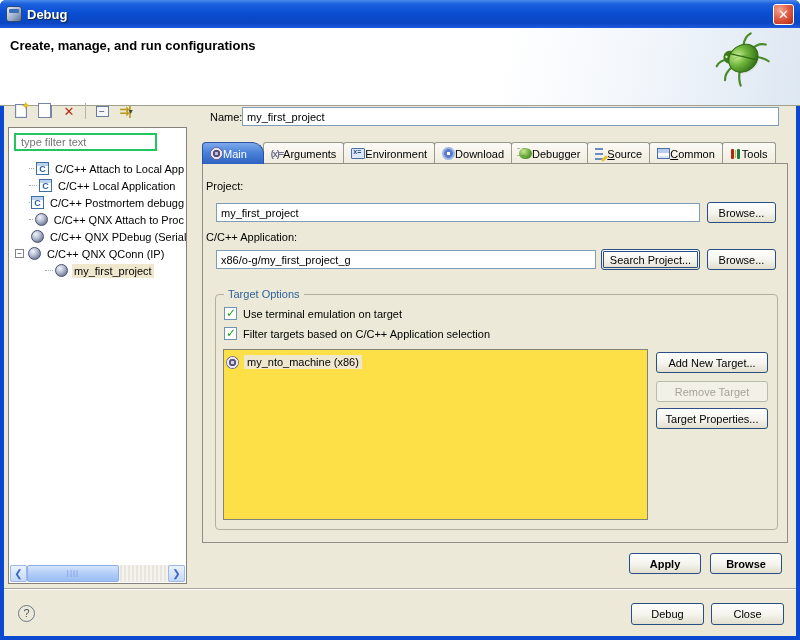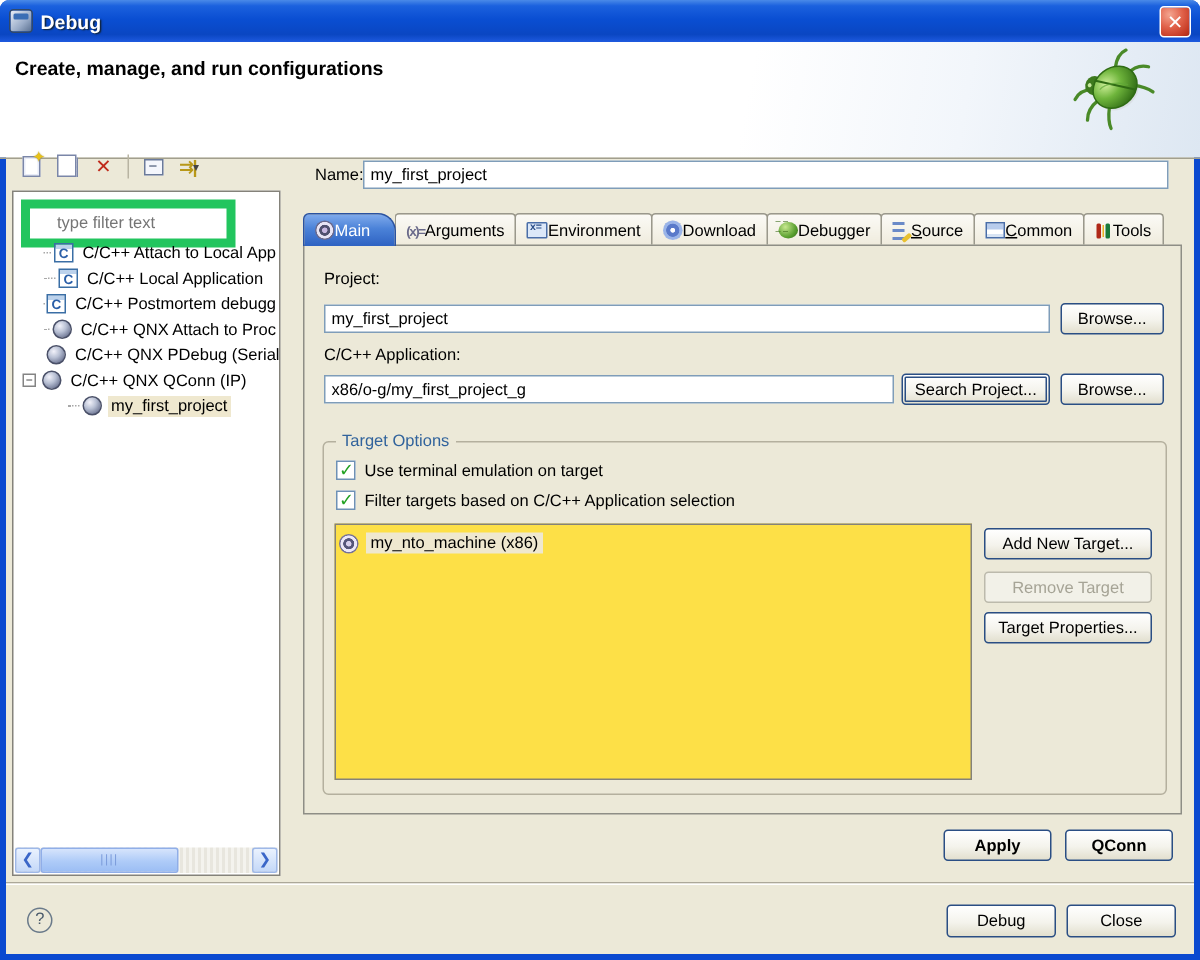--- a/index.html
+++ b/index.html
@@ -38,22 +38,22 @@
   .icon-copy::before { content:""; position:absolute; left:-4px; top:-3px; width:11px; height:13px;
     background:#fff; border:1px solid #7A86A8; }
   .icon-x { color:#C02A1A; font-weight:bold; font-size:13px; }
   .tb-sep { width:1px; height:16px; background:#B8B4A2; margin:0 2px; }
   .icon-collapse { width:13px; height:11px; border:1px solid #6A7A9A; background:#F4F6FC; color:#3A4A6A;
     font-size:10px; line-height:9px; text-align:center; }
   .icon-filter { color:#B89818; font-size:12px; font-weight:bold; letter-spacing:-1px; }
   .tb-caret { color:#444; font-size:8px; margin-left:-2px; }
   .tree-box { position:absolute; left:0; top:30px; width:179px; height:457px; background:#fff;
     border:1px solid #84827A; overflow:hidden; }
-  .filter-input { position:absolute; left:5px; top:5px; width:143px; height:32px;
-    border:6px solid #22c55e; font-size:11px; padding:1px 18px; font-family:inherit; color:#444; }
+  .filter-input { position:absolute; left:5px; top:5px; width:143px; height:18px;
+    border:2px solid #22c55e; font-size:11px; padding:1px 5px; font-family:inherit; color:#444; }
   .tree { position:absolute; left:0; top:32px; width:100%; }
   .tree-row { height:17px; display:flex; align-items:center; white-space:nowrap; cursor:pointer; }
   .tree-row .conn { width:8px; height:1px; border-top:1px dotted #A8A8A8; margin-right:2px; }
   .tree-row.root { padding-left:20px; }
   .tree-row.expanded-root { padding-left:6px; }
   .tree-row.child { padding-left:36px; }
   .expander { width:9px; height:9px; border:1px solid #848484; background:#fff; color:#333;
     font-size:8px; line-height:7px; text-align:center; margin-right:4px; }
   .icon-c { width:13px; height:13px; border:1px solid #3A6EA5; background:linear-gradient(180deg,#BCD2EC 0 3px,#fff 3px);
     color:#2B5FA8; font-weight:bold; font-size:9px; line-height:12px; text-align:center; margin-right:4px; flex:0 0 auto; }
@@ -107,21 +107,21 @@
     background:linear-gradient(180deg,#B8CCEC 0 3px,#fff 3px),#fff;
     box-shadow:inset 0 -2px 0 #D8E4F4, inset 0 -5px 0 #fff, inset 0 -6px 0 #B8CCEC; }
   .ico-tools { width:12px; height:12px; position:relative; }
   .ico-tools::before { content:""; position:absolute; left:1px; top:1px; width:3px; height:10px; background:#B02818; border-radius:1px; }
   .ico-tools::after { content:""; position:absolute; right:2px; top:1px; width:3px; height:10px; background:#1A7A3A; border-radius:1px;
     box-shadow:-3px 0 0 -1px #E8B020; }
   .mnemonic-first u { text-decoration:underline; }
   
   .pane { position:absolute; left:6px; top:66px; width:586px; height:380px; border:1px solid #8E8E86;
     background:#ECE9D8; z-index:1; }
-  .pane-label { position:absolute; left:13px; }
+  .pane-label { position:absolute; left:3px; }
   .proj-label { top:16px; }
   .proj-input { position:absolute; left:13px; top:39px; width:484px; }
   .btn { border:1px solid #2A4E84; border-radius:3px; background:linear-gradient(180deg,#FFFFFF,#F4F3EC 55%,#E2DFCE);
     font-family:inherit; font-size:11px; color:#000; cursor:pointer; height:21px; }
   .btn:disabled { border-color:#BCBAAC; color:#A6A496; background:#F2F1E8; cursor:default; }
   .browse1 { position:absolute; left:504px; top:38px; width:69px; }
   .app-label { top:67px; }
   .app-input { position:absolute; left:13px; top:86px; width:380px; }
   .search-btn { position:absolute; left:398px; top:85px; width:99px; outline:1px solid #2A4E84; outline-offset:-3px; }
   .browse2 { position:absolute; left:504px; top:85px; width:69px; }
@@ -335,21 +335,21 @@
           </div>
         </div>
 
         <button class="btn group-btn gb2" disabled="">Remove Target</button>
         <button class="btn group-btn gb1">Add New Target...</button>
         <button class="btn group-btn gb3">Target Properties...</button>
       </div>
     </div>
 
     <button class="btn apply-row-btn apply-btn">Apply</button>
-    <button class="btn apply-row-btn revert-btn">QConn</button>
+    <button class="btn apply-row-btn revert-btn">Browse</button>
   </div>
 
   <div class="footer-sep"></div>
   <div class="help-circle">?</div>
   <button class="btn debug-btn">Debug</button>
   <button class="btn close-btn2">Close</button>
 
 </div>
 
 </body></html>

